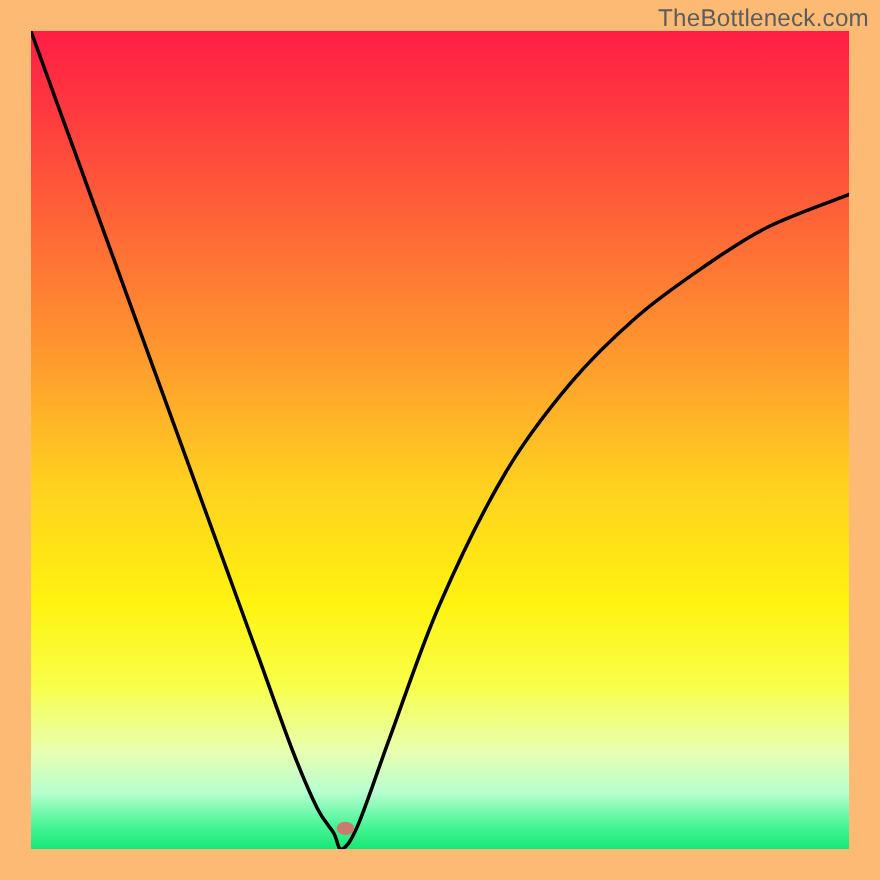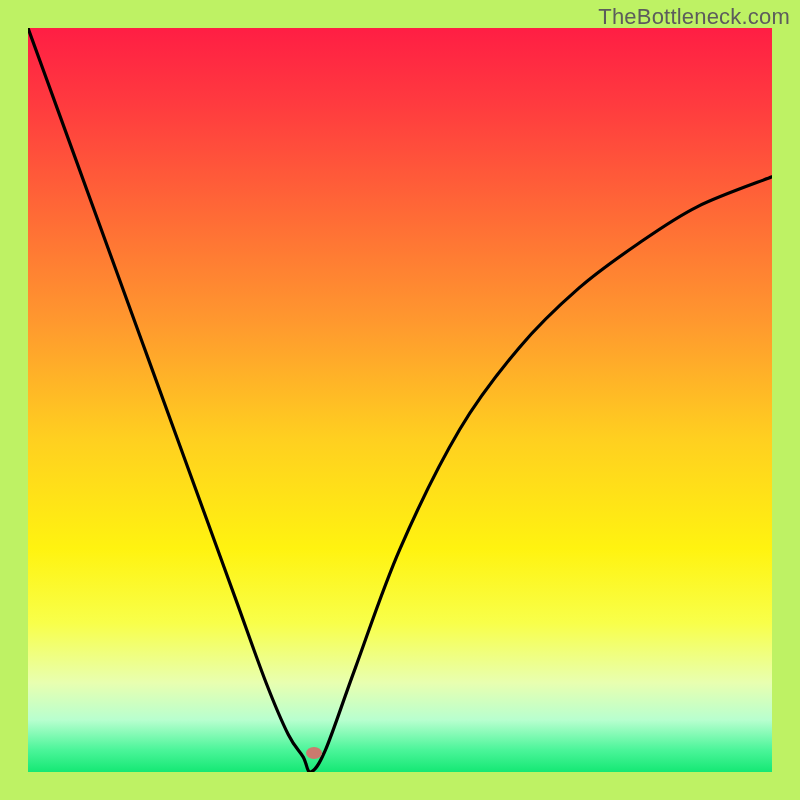--- a/index.html
+++ b/index.html
@@ -10,21 +10,21 @@
     background: #000;
     position: relative;
     font-family: Arial, Helvetica, sans-serif;
   }
   .frame {
     position: absolute;
     top: 0;
     left: 0;
     width: 800px;
     height: 800px;
-    background: #bef264;
+    background: #fdba74;
   }
   .plot-area {
     position: absolute;
     top: 28px;
     left: 28px;
     width: 744px;
     height: 744px;
     overflow: hidden;
   }
   .gradient-bg {

